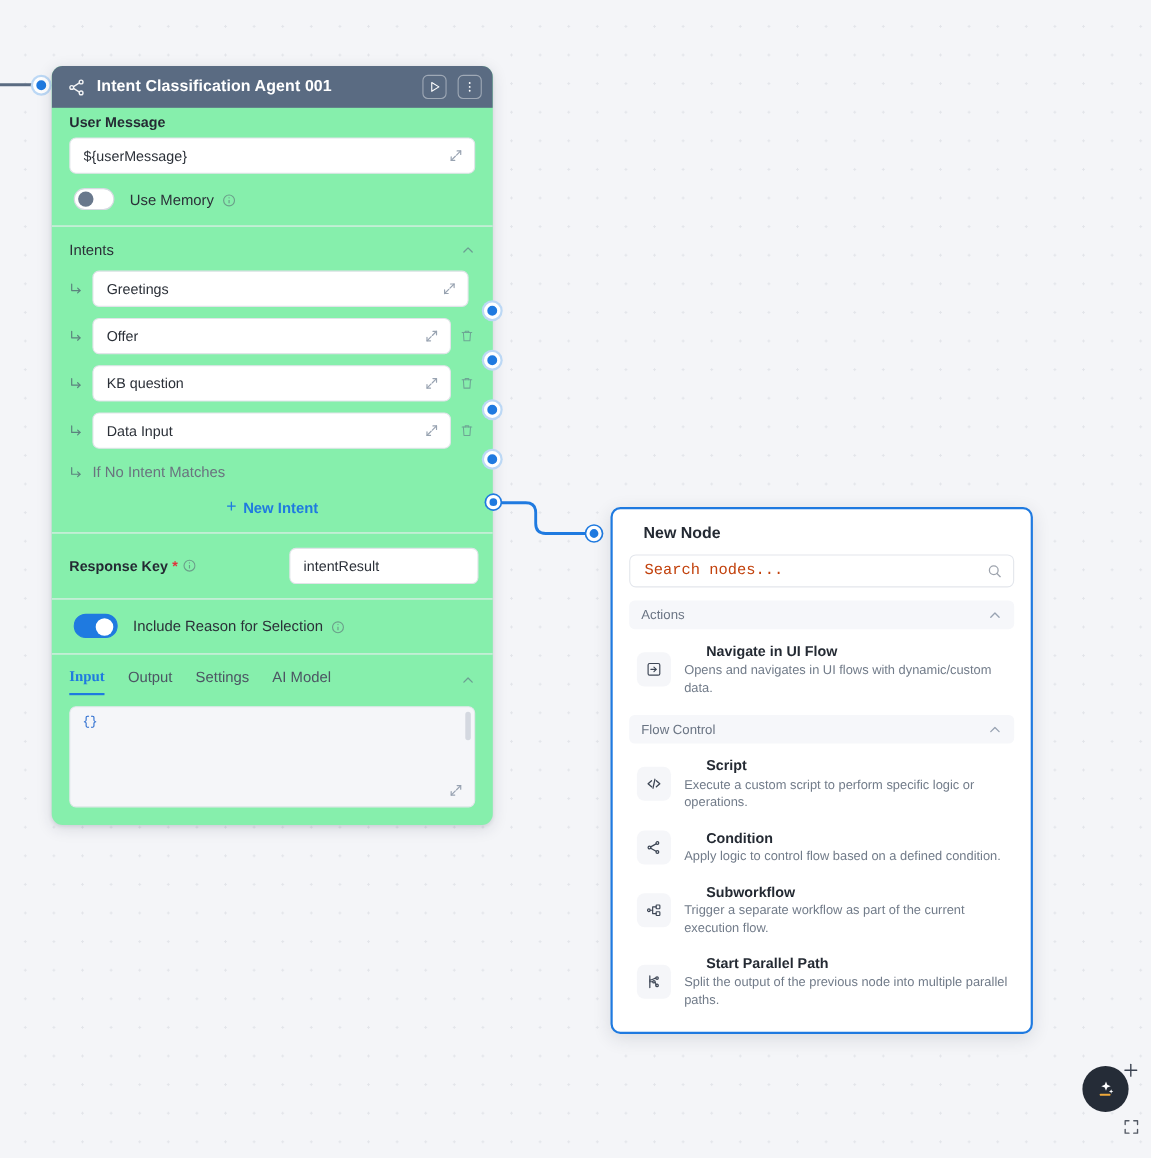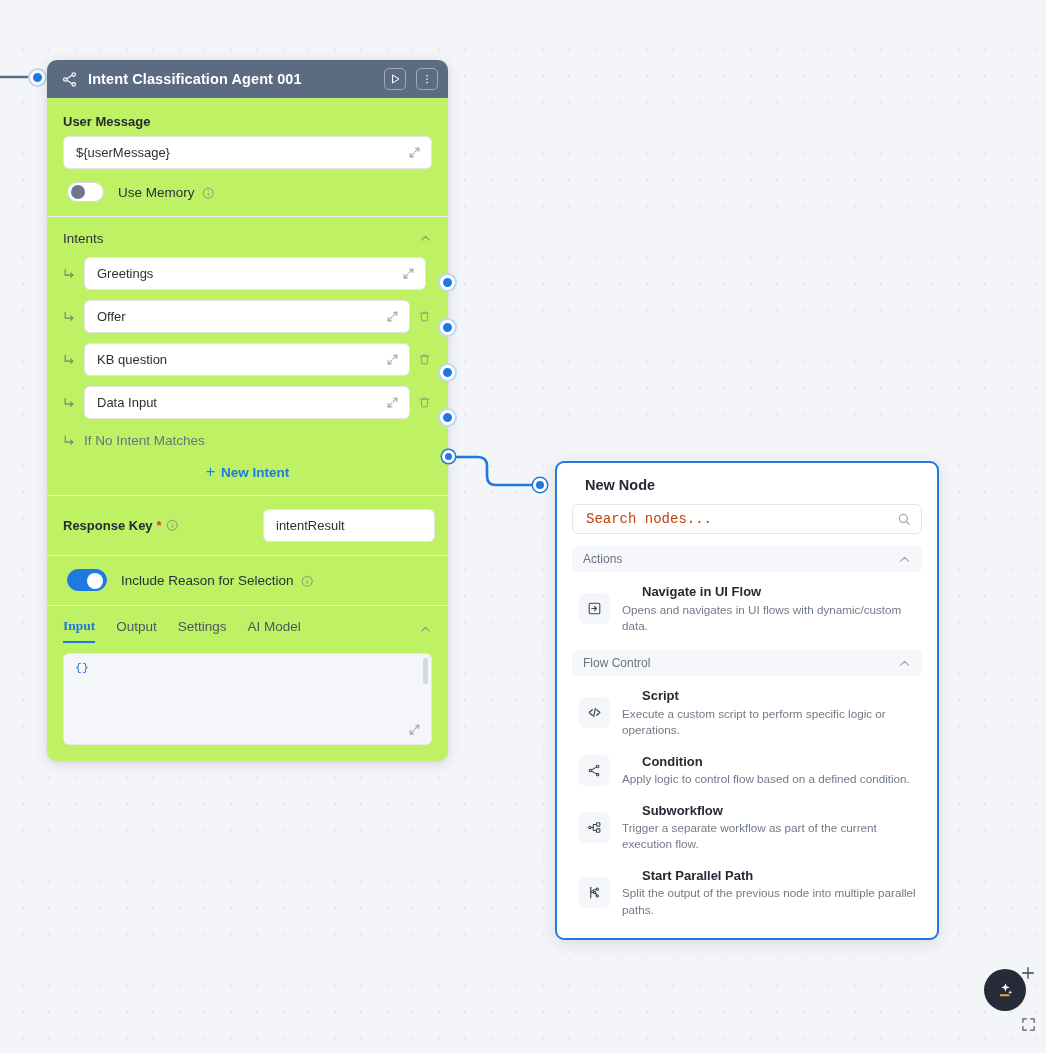--- a/index.html
+++ b/index.html
@@ -41,21 +41,21 @@
     border: 3.5px solid #ffffff;
     box-shadow: 0 0 0 1.5px #1f7ae0;
   }
 
   
   .agent-card {
     position: absolute;
     left: 47px;
     top: 60px;
     width: 401px;
-    background: #bef264;
+    background: #86efac;
     border-radius: 10px;
     box-shadow: 0 3px 14px rgba(30,40,60,0.13), 0 1px 3px rgba(30,40,60,0.08);
     overflow: hidden;
   }
 
   .agent-header {
     height: 38px;
     background: #5a6b82;
     display: flex;
     align-items: center;
@@ -77,21 +77,21 @@
     width: 22px; height: 22px;
     border: 1px solid rgba(255,255,255,.42);
     border-radius: 5px;
     display: flex; align-items: center; justify-content: center;
     flex: none;
   }
   .hdr-btn svg { width: 12px; height: 12px; }
 
   .agent-body { padding: 0; }
 
-  .section-pad { padding: 16px 16px 0 16px; }
+  .section-pad { padding: 5px 16px 0 16px; }
 
   .field-label {
     font-size: 13px;
     font-weight: bold;
     color: #242a33;
     margin-bottom: 7px;
   }
 
   .text-input {
     height: 33px;

